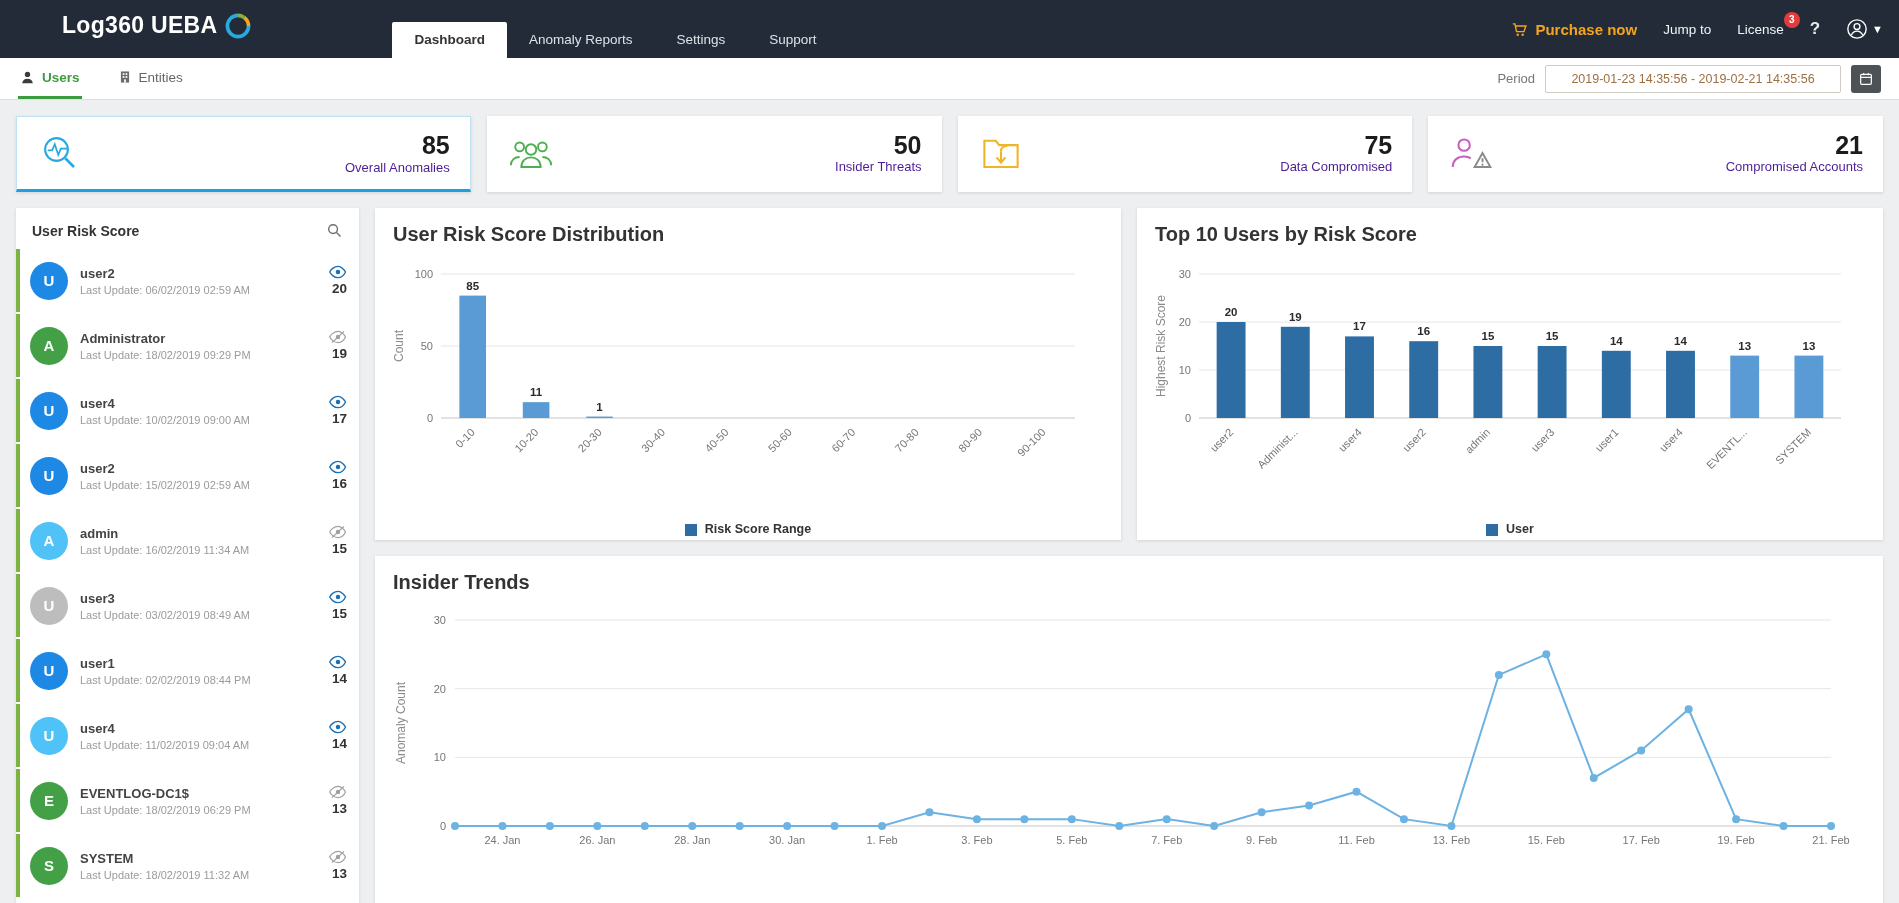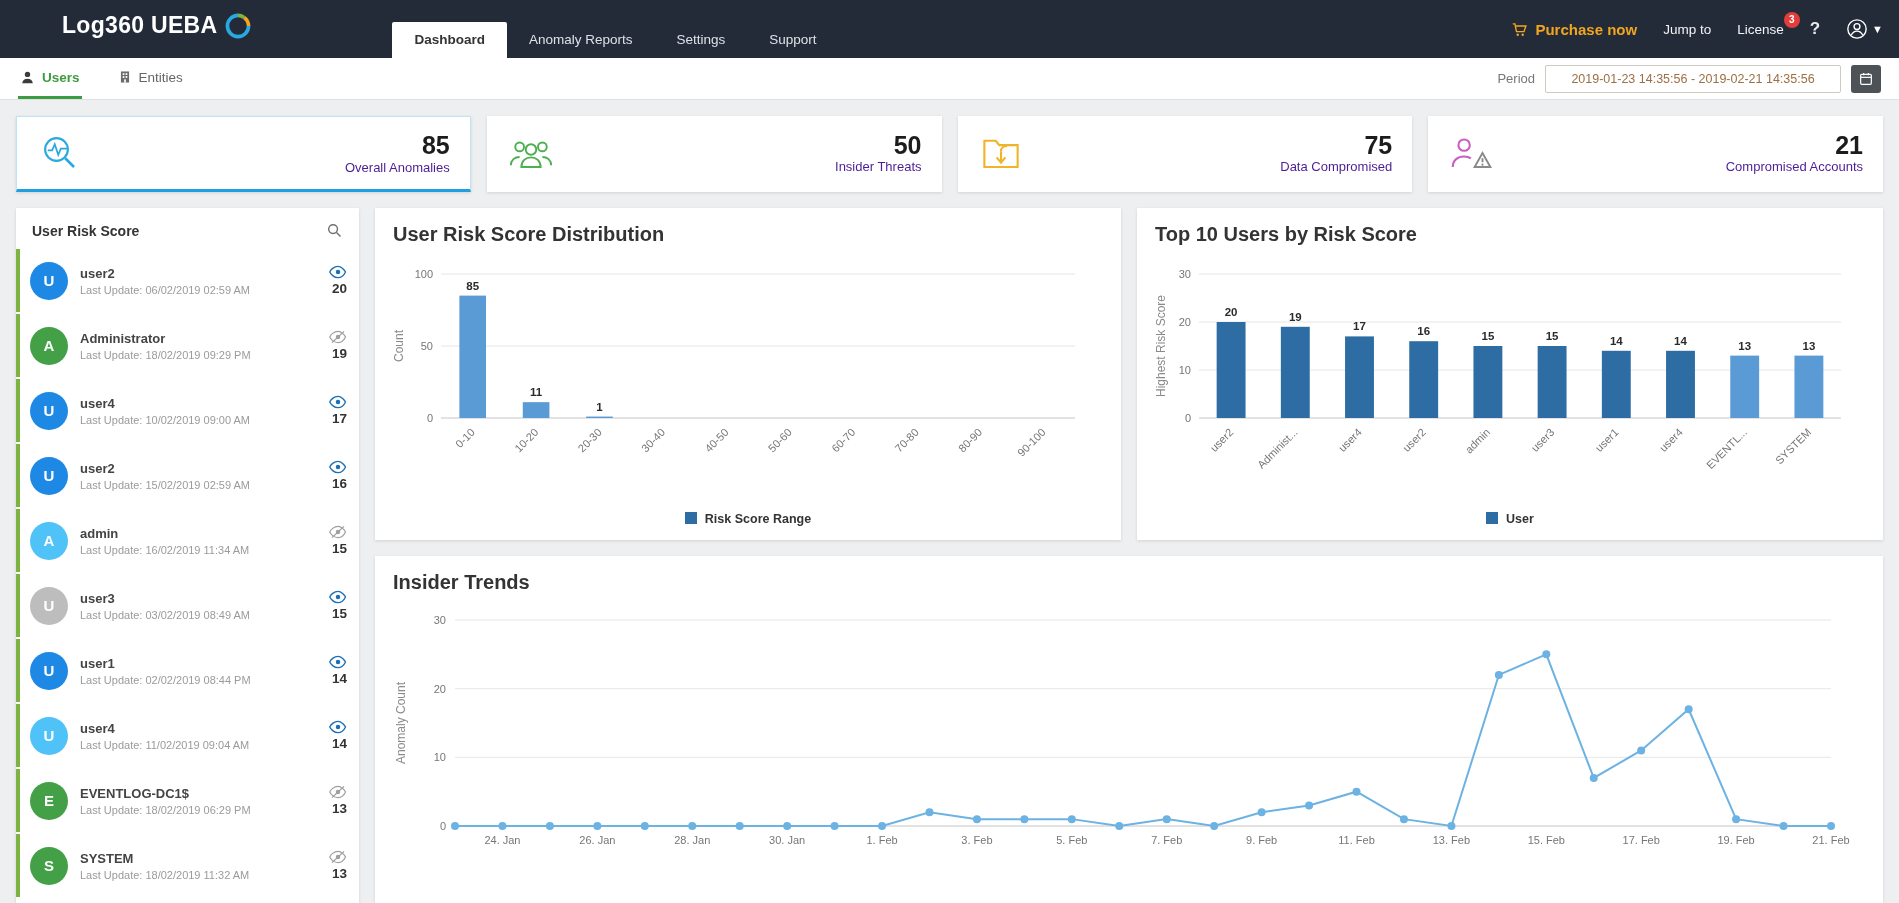--- a/index.html
+++ b/index.html
@@ -67,21 +67,21 @@
   .u-right { display:flex; flex-direction:column; align-items:flex-end; gap:2px; }
   .u-score { font-size:13.5px; font-weight:bold; color:#333; }
   .eye { width:18px; height:14px; display:block; cursor:pointer; }
 
   
   .charts-col { display:flex; flex-direction:column; gap:16px; }
   .charts-top { display:grid; grid-template-columns:1fr 1fr; gap:16px; height:332px; }
   .chart-card { background:#fff; box-shadow:0 1px 3px rgba(0,0,0,.12); overflow:hidden; }
   .chart-title { font-size:20px; font-weight:bold; color:#333; padding:15px 18px 4px; }
   .chart-body { padding:0 14px; }
-  .legend { display:flex; align-items:flex-start; justify-content:center; gap:8px; margin-top:6px; }
+  .legend { display:flex; align-items:flex-end; justify-content:center; gap:8px; margin-top:16px; }
   .legend-swatch { width:12px; height:12px; display:inline-block; }
   .legend-label { font-size:12.5px; font-weight:bold; color:#333; }
   .trends-card { height:347px; }
 
   svg text { font-family:"Liberation Sans", sans-serif; }
   .tick   { font-size:11px; fill:#767676; }
   .vlabel { font-size:11.5px; font-weight:bold; fill:#2b2b2b; }
   .axlabel{ font-size:12px; fill:#8a8a8a; }
 </style>
 </head>

